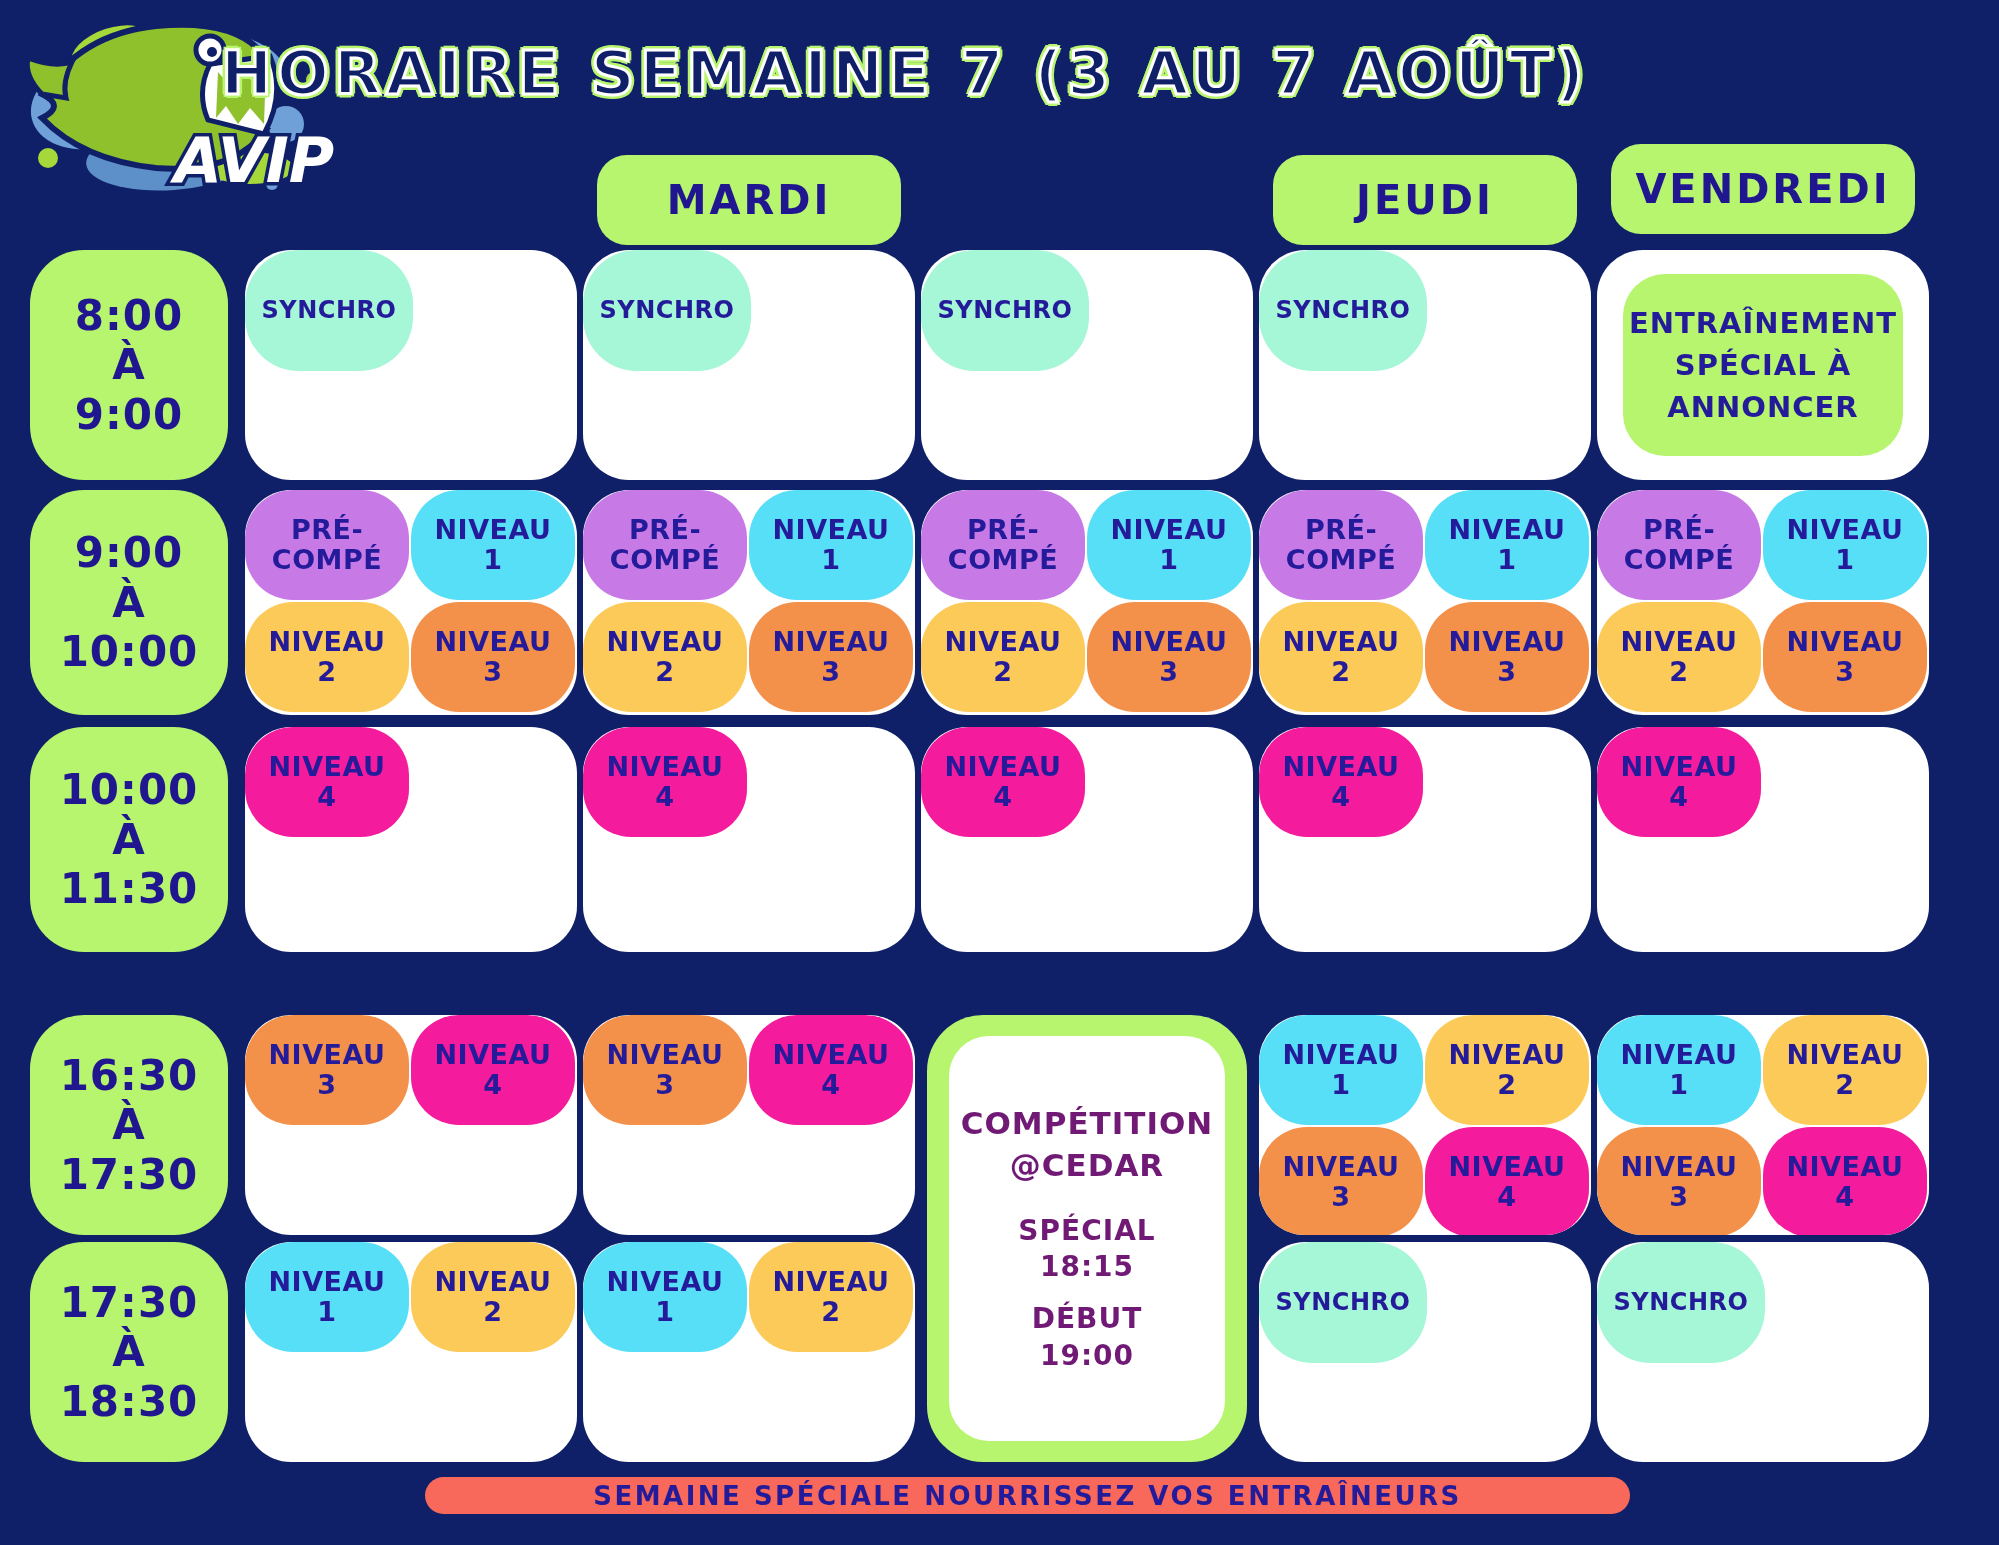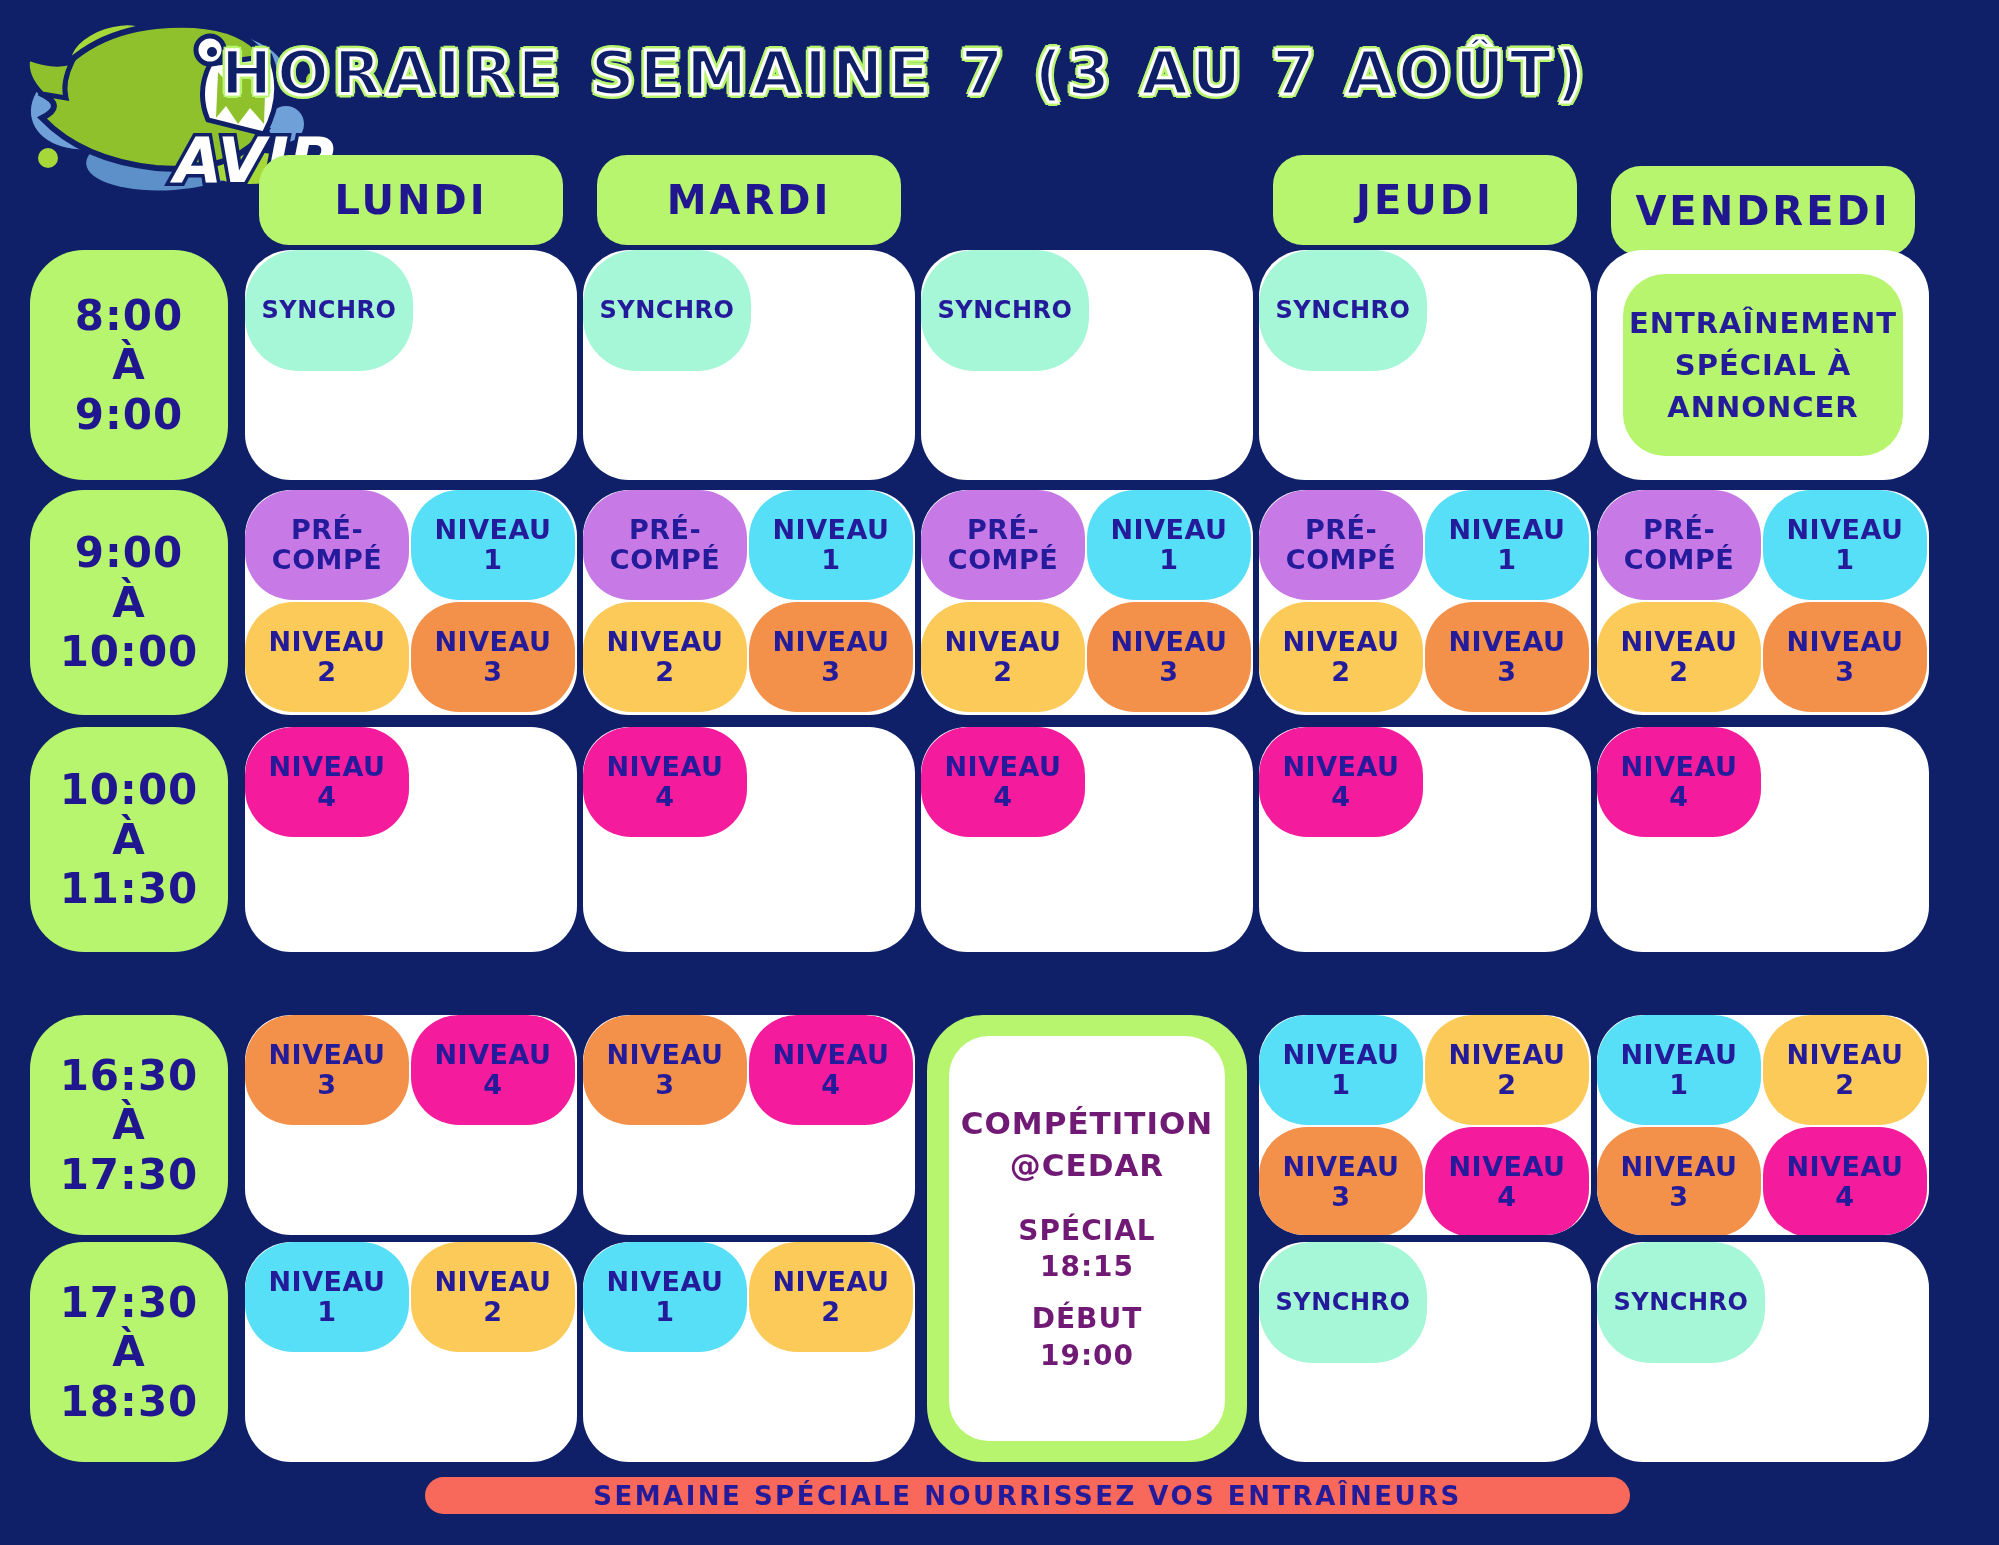--- a/index.html
+++ b/index.html
@@ -96,24 +96,23 @@
       <circle cx="198" cy="46" r="5" fill="#0f2068"></circle>
       <path d="M28 88 Q10 70 14 52 Q40 62 58 56 Q48 76 52 92 Z" fill="#8fc12d" stroke="#0f2068" stroke-width="5"></path>
     </g>
     <text x="160" y="176" font-size="62" font-weight="bold" font-style="italic" font-family="DejaVu Sans, Liberation Sans, sans-serif" fill="#ffffff" stroke="#0f2068" stroke-width="7" paint-order="stroke">AVIP</text>
   </svg>
 
   <div class="page-title">HORAIRE SEMAINE 7 (3 AU 7 AOÛT)</div>
 
   <div class="banner">SEMAINE SPÉCIALE NOURRISSEZ VOS ENTRAÎNEURS</div>
 
-<div class="day-header" style="position: absolute; left: 259px; top: 155px; width: 304px; height: 90px;">LUNDI</div>
     <div class="day-header" style="position: absolute; left: 597px; top: 155px; width: 304px; height: 90px;">MARDI</div>
     <div class="day-header" style="position: absolute; left: 1273px; top: 155px; width: 304px; height: 90px;">JEUDI</div>
-    <div class="day-header" style="position: absolute; left: 1611px; top: 166px; width: 304px; height: 90px;">VENDREDI</div>
+    <div class="day-header" style="position: absolute; left: 1611px; top: 144px; width: 304px; height: 90px;">VENDREDI</div>
     <div class="time-label" style="position: absolute; left: 30px; top: 250px; width: 198px; height: 230px;">
       <div>8:00</div>
       <div>À</div>
       <div>9:00</div>
     </div>
     <div class="cell" style="position: absolute; left: 245px; top: 250px; width: 332px; height: 230px;">
       <div class="pill-row">
         <div class="pill synchro" style="background: rgb(166, 246, 216);">
           <div>SYNCHRO</div>
         </div>

